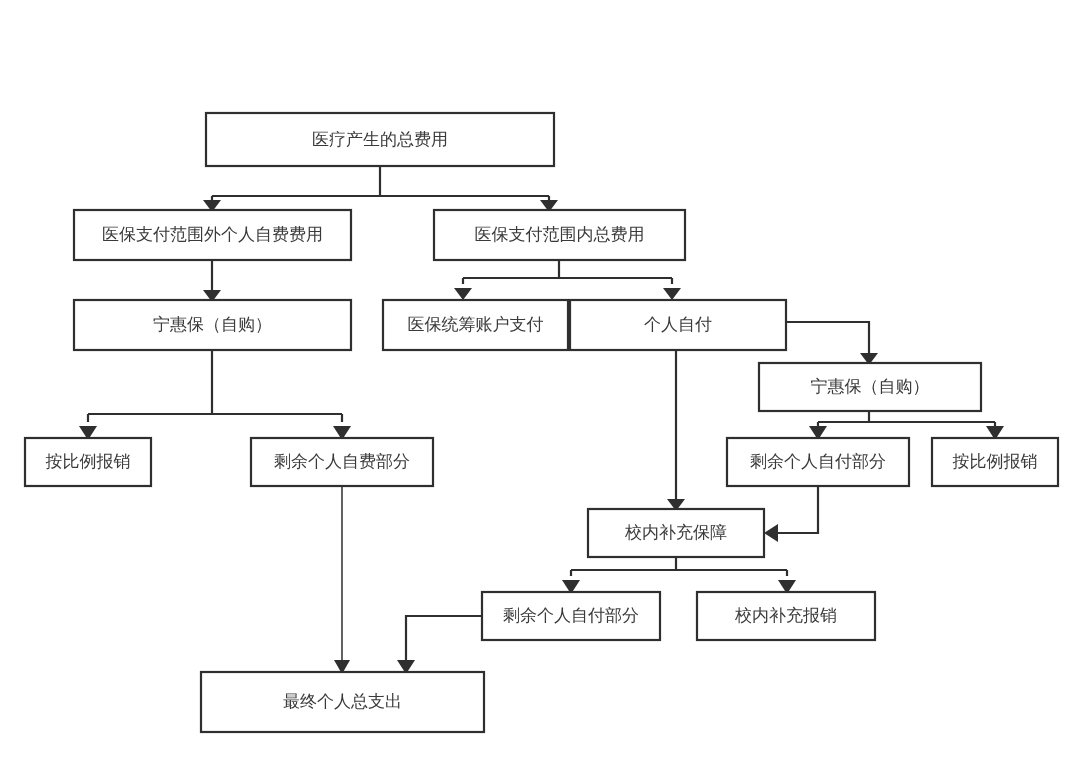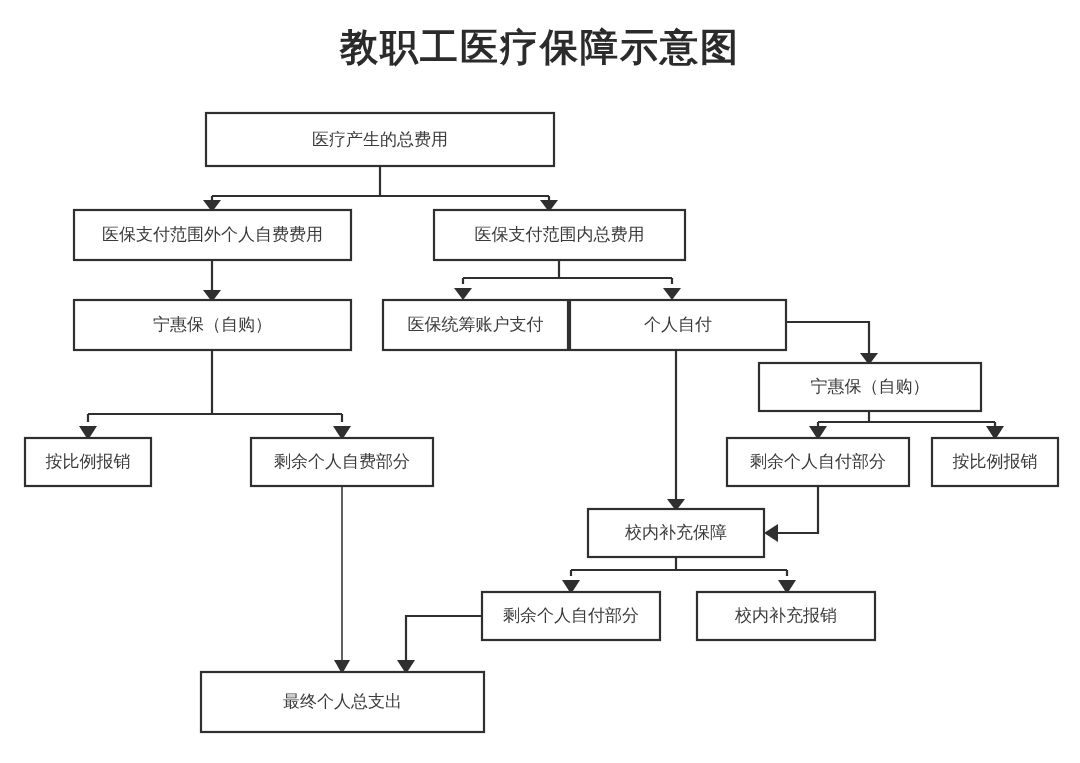--- a/index.html
+++ b/index.html
@@ -65,21 +65,20 @@
   }
   .arrow-head {
     fill: #2f2f2f;
   }
 </style>
 </head>
 <body>
 
 <div id="chart-root">
 
-  <div class="diagram-title">教职工医疗保障示意图</div>
 
   <svg class="flow" viewBox="0 0 1080 763">
 
     <g>
 
       <path class="edge-line" d="M 380 166 L 380 196 M 212 196 L 549 196 M 212 196 L 212 202 M 549 196 L 549 202"></path>
       <polygon class="arrow-head" points="203,200 221,200 212,212"></polygon>
       <polygon class="arrow-head" points="540,200 558,200 549,212"></polygon>
 
       <path class="edge-line" d="M 212 260 L 212 292"></path>

